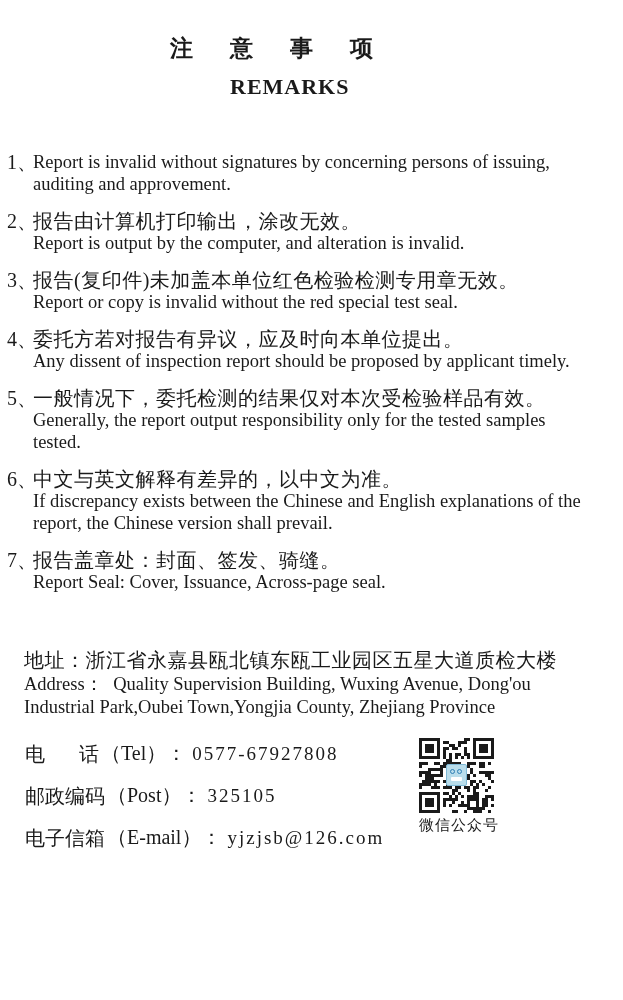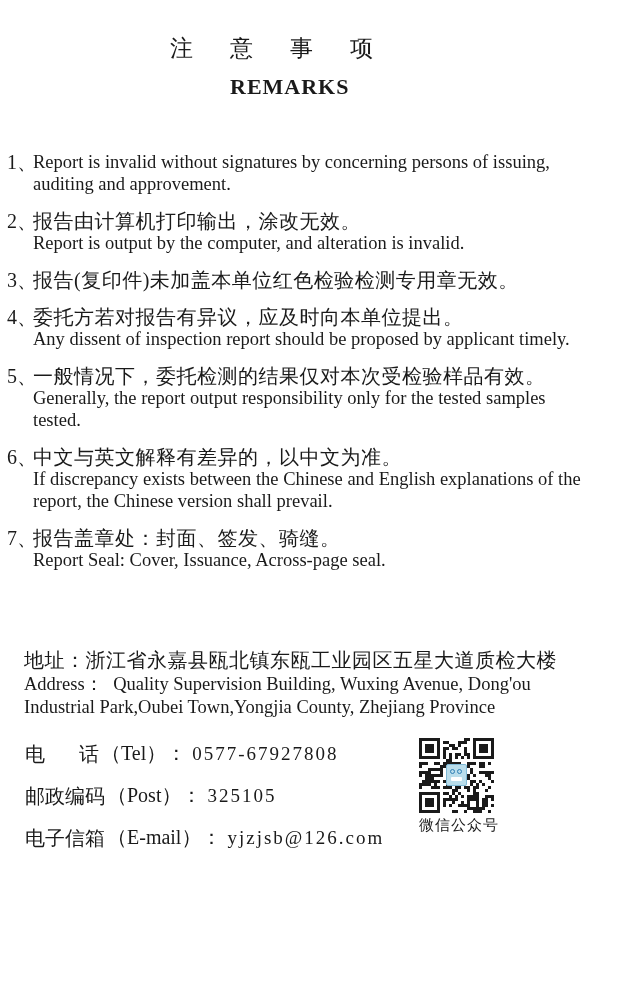--- a/index.html
+++ b/index.html
@@ -8,21 +8,21 @@
     width:623px;height:1000px;
     margin:0 auto;
     background:#ffffff;
     color:#1a1a1a;
     font-family:"Liberation Serif","DejaVu Serif",serif;
     overflow:hidden;
   }
   
   .title-zh{
     position:absolute;top:33px;left:170px;
-    font-size:23px;font-weight:normal;letter-spacing:37px;white-space:nowrap;
+    font-size:23px;font-weight:bold;letter-spacing:37px;white-space:nowrap;
   }
   .title-en{
     position:absolute;top:74px;left:230px;
     font-size:22px;font-weight:bold;letter-spacing:1px;white-space:nowrap;
   }
   
   .items{position:absolute;top:151px;left:7px;width:586px;}
   .item{display:flex;margin-bottom:15px;}
   .item .num{flex:0 0 26px;width:26px;font-size:20px;line-height:22px;}
   .item .body{width:552px;}
@@ -84,20 +84,21 @@
       <div class="body">
         <p class="zh">报告由计算机打印输出，涂改无效。</p>
         <p class="en">Report is output by the computer, and alteration is invalid.</p>
       </div>
     </div>
 
     <div class="item">
       <span class="num">3、</span>
       <div class="body">
         <p class="zh">报告(复印件)未加盖本单位红色检验检测专用章无效。</p>
+        <p class="en">Report or copy is invalid without the red special test seal.</p>
       </div>
     </div>
 
     <div class="item">
       <span class="num">4、</span>
       <div class="body">
         <p class="zh">委托方若对报告有异议，应及时向本单位提出。</p>
         <p class="en">Any dissent of inspection report should be proposed by applicant timely.</p>
       </div>
     </div>

